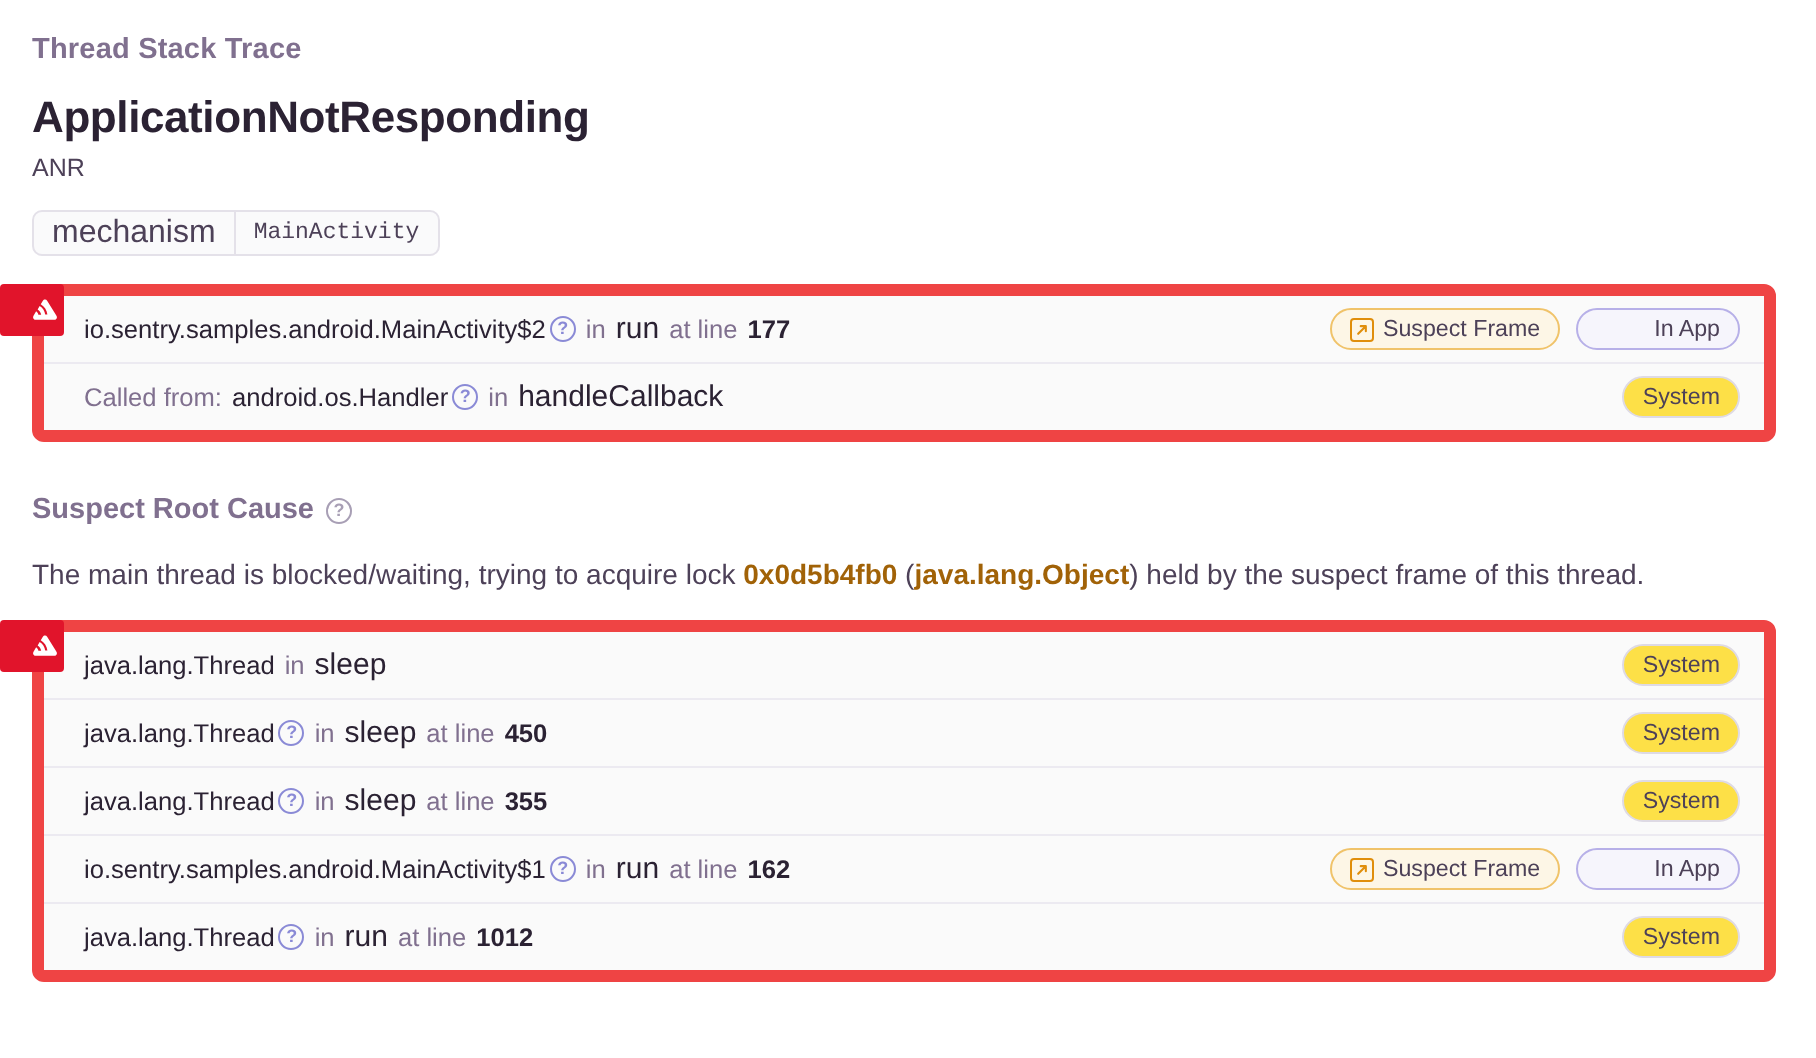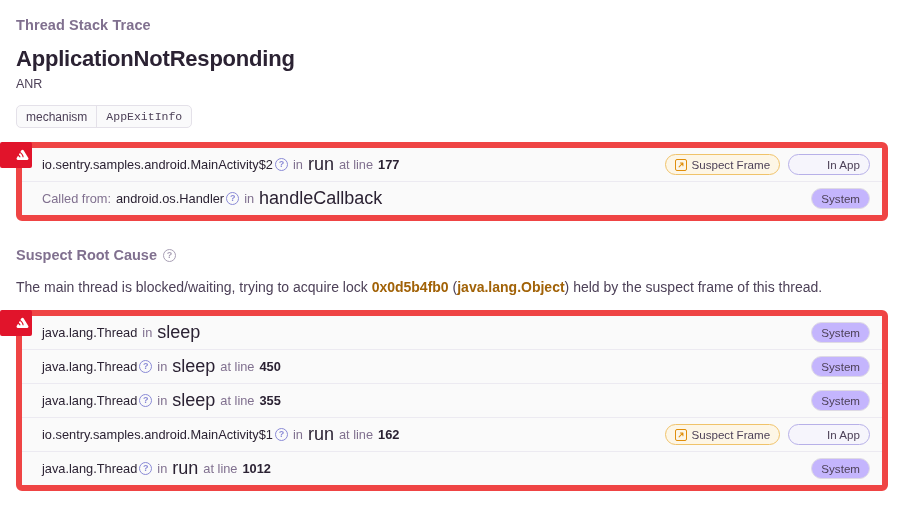--- a/index.html
+++ b/index.html
@@ -68,21 +68,21 @@
   }
   .err-sub { margin-top: 5px; font-size: 12.5px; color: #4d4158; }
 
   .tagpair {
     display: inline-flex; margin: 14px 16px 0 16px;
     border: 1px solid #e4e1e9; border-radius: 5px; overflow: hidden;
     background: #fafafb; height: 23px; align-items: stretch;
   }
   .tagpair .k, .tagpair .v {
     display: flex; align-items: center;
-    font-size: 12px; color: #4d4158; padding: 0 9px;
+    font-size: 16px; color: #4d4158; padding: 0 9px;
   }
   .tagpair .k { font-family: "Liberation Sans", sans-serif; }
   .tagpair .v {
     font-family: "Liberation Mono", monospace; font-size: 11.5px;
     border-left: 1px solid #e4e1e9;
   }
 
   
   .list-wrap { position: relative; margin: 14px 20px 0 16px; }
   .frame-list {
@@ -95,38 +95,38 @@
     border-top: 1px solid #eceaf1;
     background: #fafafa;
   }
   .frame-row:first-child { border-top: none; }
   .frame-left { display: flex; align-items: center; flex-wrap: wrap; gap: 0; }
   .frame-right { display: flex; align-items: center; gap: 8px; flex: none; }
 
   .pkg { font-size: 12.8px; color: #2b2233; font-weight: 400; }
   .muted { font-size: 12.8px; color: #80708f; margin: 0 5px; }
   .muted.lead { margin-left: 0; margin-right: 5px; }
-  .fn { font-size: 18px; color: #2b2233; }
+  .fn { font-size: 15px; color: #2b2233; }
   .lineno { font-size: 12.8px; color: #2b2233; font-weight: 700; }
 
   .qmark {
     display: inline-flex; align-items: center; justify-content: center;
     width: 13px; height: 13px; border-radius: 50%;
     border: 1.2px solid #8a8ad6; color: #8a8ad6;
     font-size: 9px; line-height: 1; font-weight: 700;
     margin-left: 2px; cursor: pointer;
     font-family: "Liberation Sans", sans-serif;
   }
 
   .badge {
     display: inline-flex; align-items: center; gap: 5px;
     height: 21px; padding: 0 9px; border-radius: 11px;
     font-size: 11.6px; font-weight: 400; white-space: nowrap;
   }
-  .badge-system { border: 1px solid #dedae4; color: #4d4158; background: #c4b5fd; }
+  .badge-system { border: 1px solid #dedae4; color: #4d4158; background: #fde047; }
   .badge-inapp  { border: 1px solid #b7b0e8; color: #4d4158; background: #f6f5fc; padding-left: 38px; }
   .badge-suspect{ border: 1px solid #f0c36a; color: #4d4158; background: #fdf6e6; }
   .suspect-ico {
     display: inline-flex; align-items: center; justify-content: center;
     width: 12px; height: 12px; border: 1.3px solid #e08e0b; border-radius: 2px;
     color: #e08e0b; flex: none;
   }
   .suspect-ico svg { display:block; }
 
   
@@ -168,21 +168,21 @@
   </div>
 
   
   <div class="title-block">
     <h1 class="err-title">ApplicationNotResponding</h1>
     <div class="err-sub">ANR</div>
   </div>
 
   <div class="tagpair">
     <span class="k">mechanism</span>
-    <span class="v">AppExitInfo</span>
+    <span class="v">MainActivity</span>
   </div>
 
   
   <div class="list-wrap">
     <div class="sentry-marker">
       <svg width="15" height="15" viewBox="0 0 24 24" aria-hidden="true">
         <path d="M12 2.8c-.7 0-1.35.37-1.71.98L8.6 6.5c2.9 1.7 4.95 4.72 5.3 8.24h-1.74c-.34-2.9-2.05-5.39-4.45-6.79l-1.6 2.78c1.5.92 2.56 2.45 2.83 4.23H6.7c-.24-1.12-.9-2.08-1.8-2.7l-2.2 3.83c-.36.62-.36 1.37 0 1.98.36.62 1.01.99 1.72.99h15.16c.71 0 1.36-.37 1.72-.99.36-.61.36-1.36 0-1.98L13.71 3.78A1.97 1.97 0 0 0 12 2.8z" fill="#ffffff"></path>
       </svg>
     </div>
 

